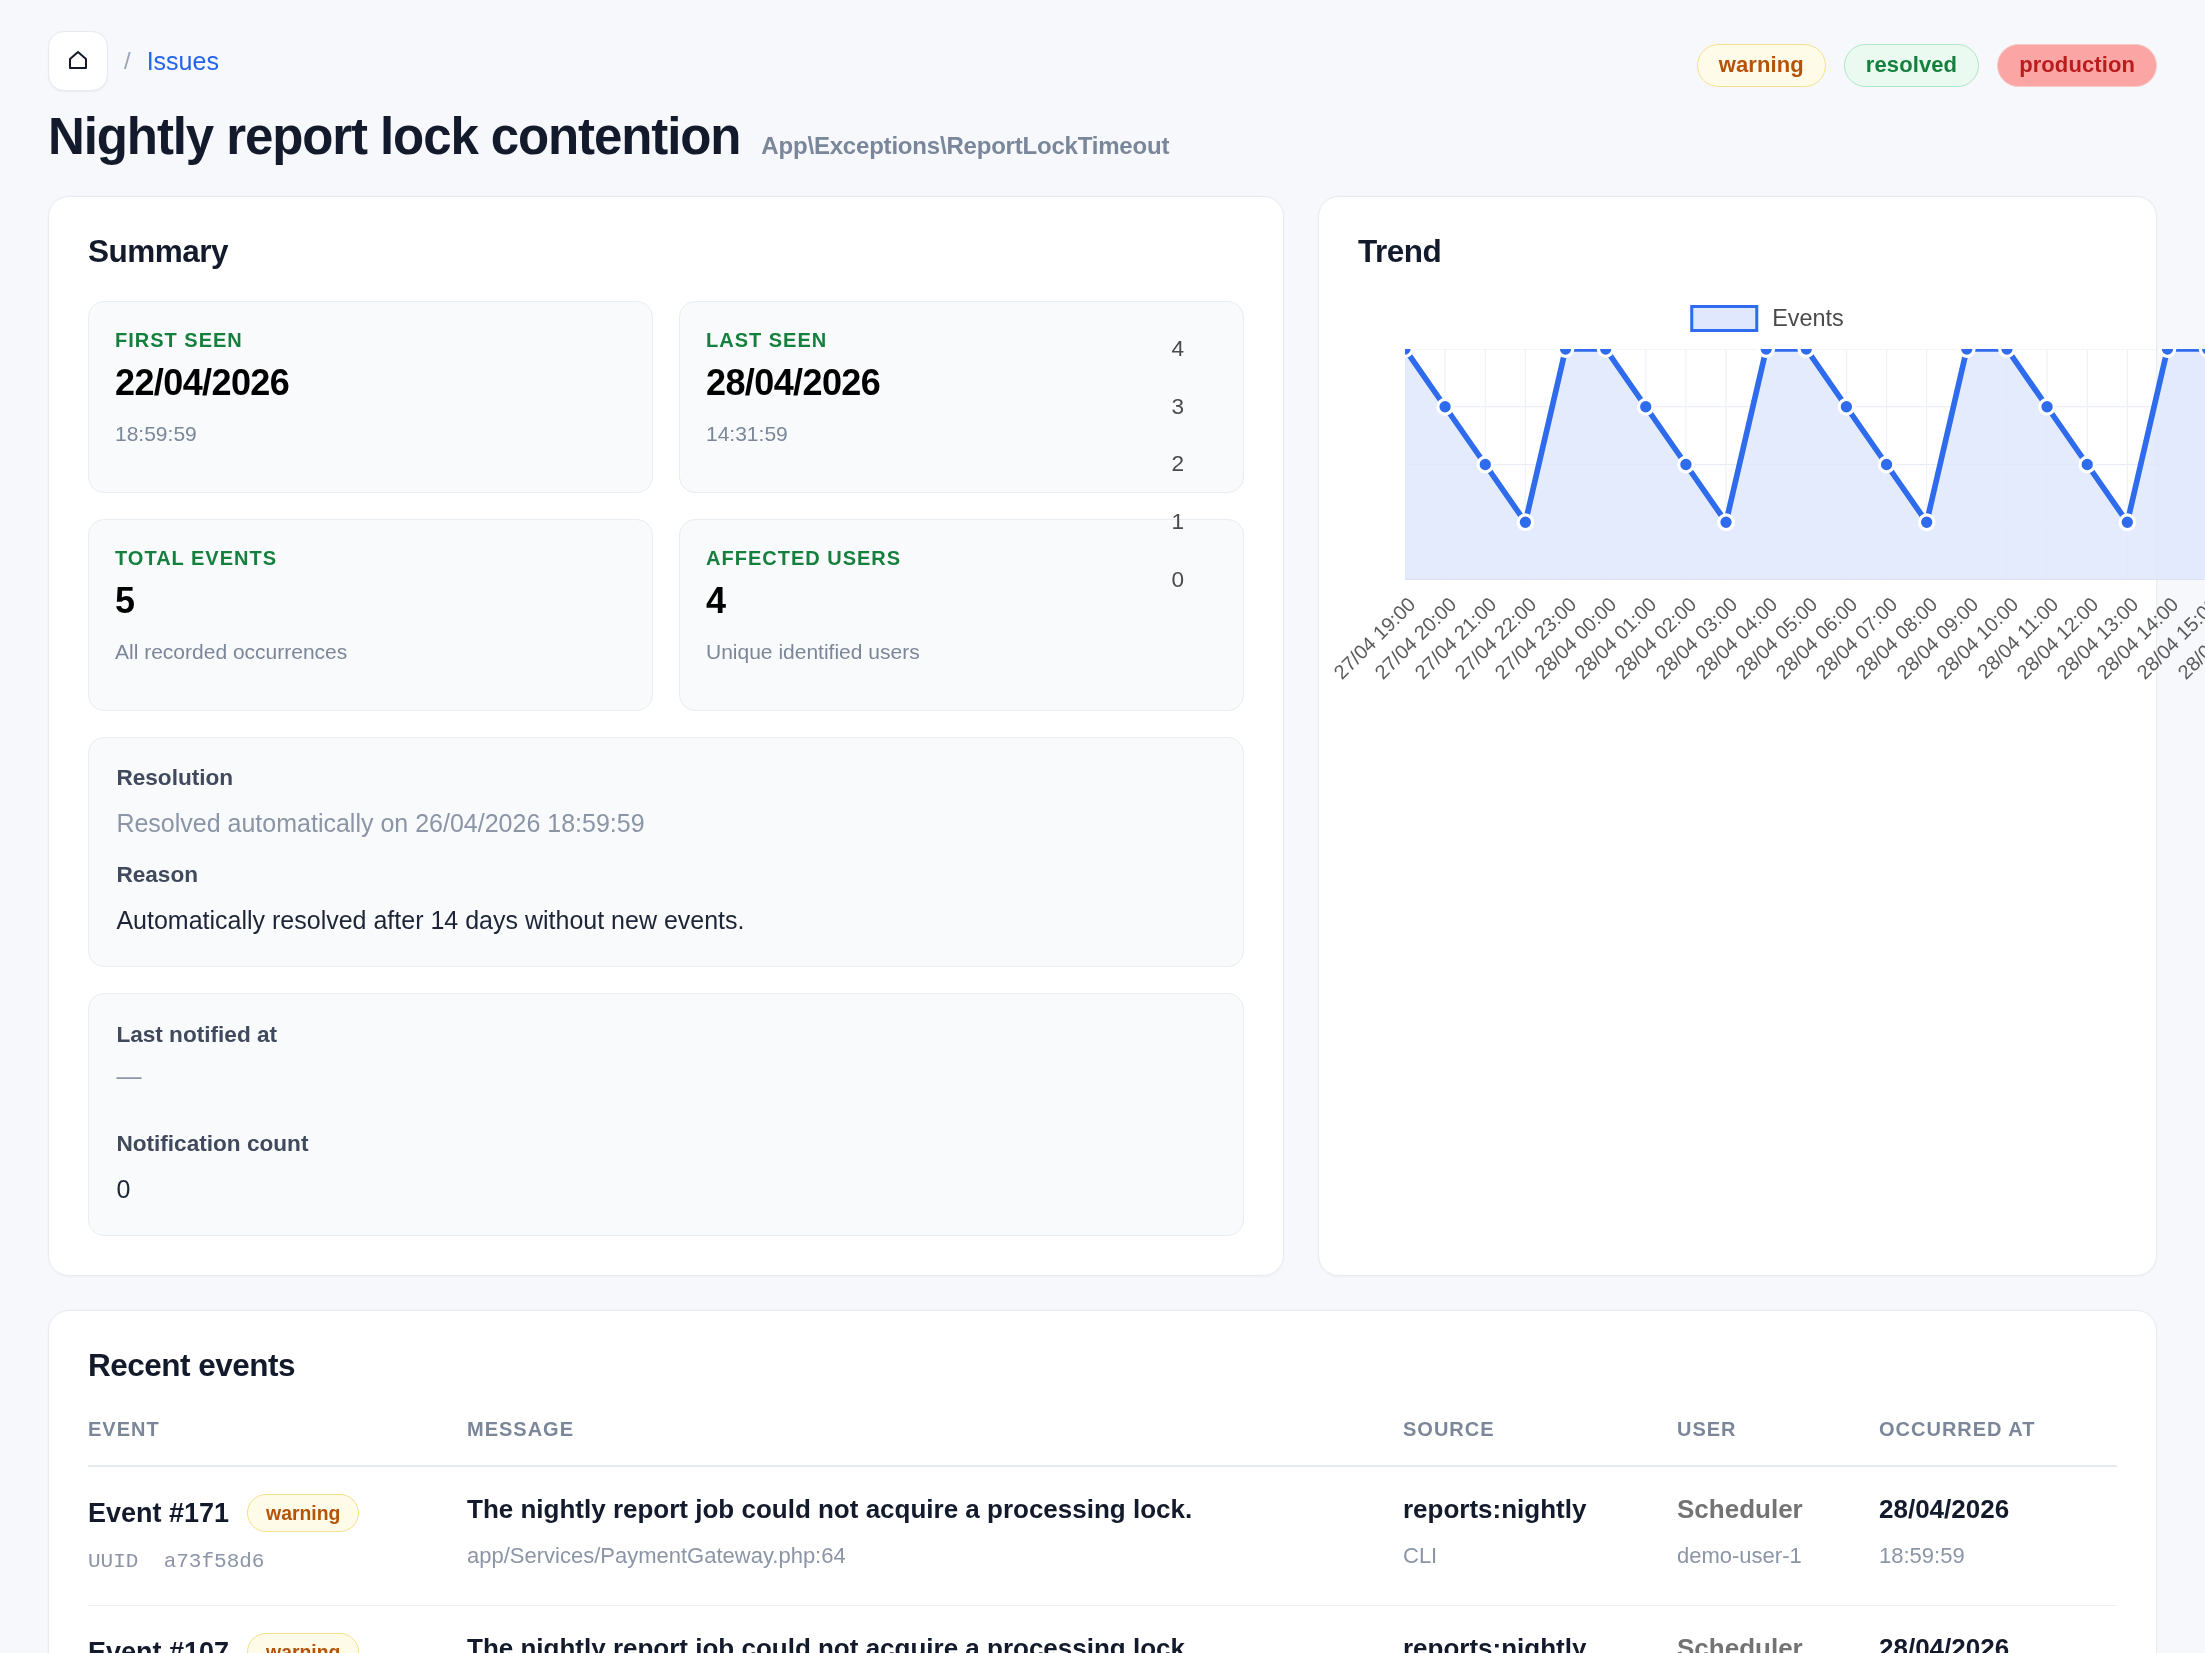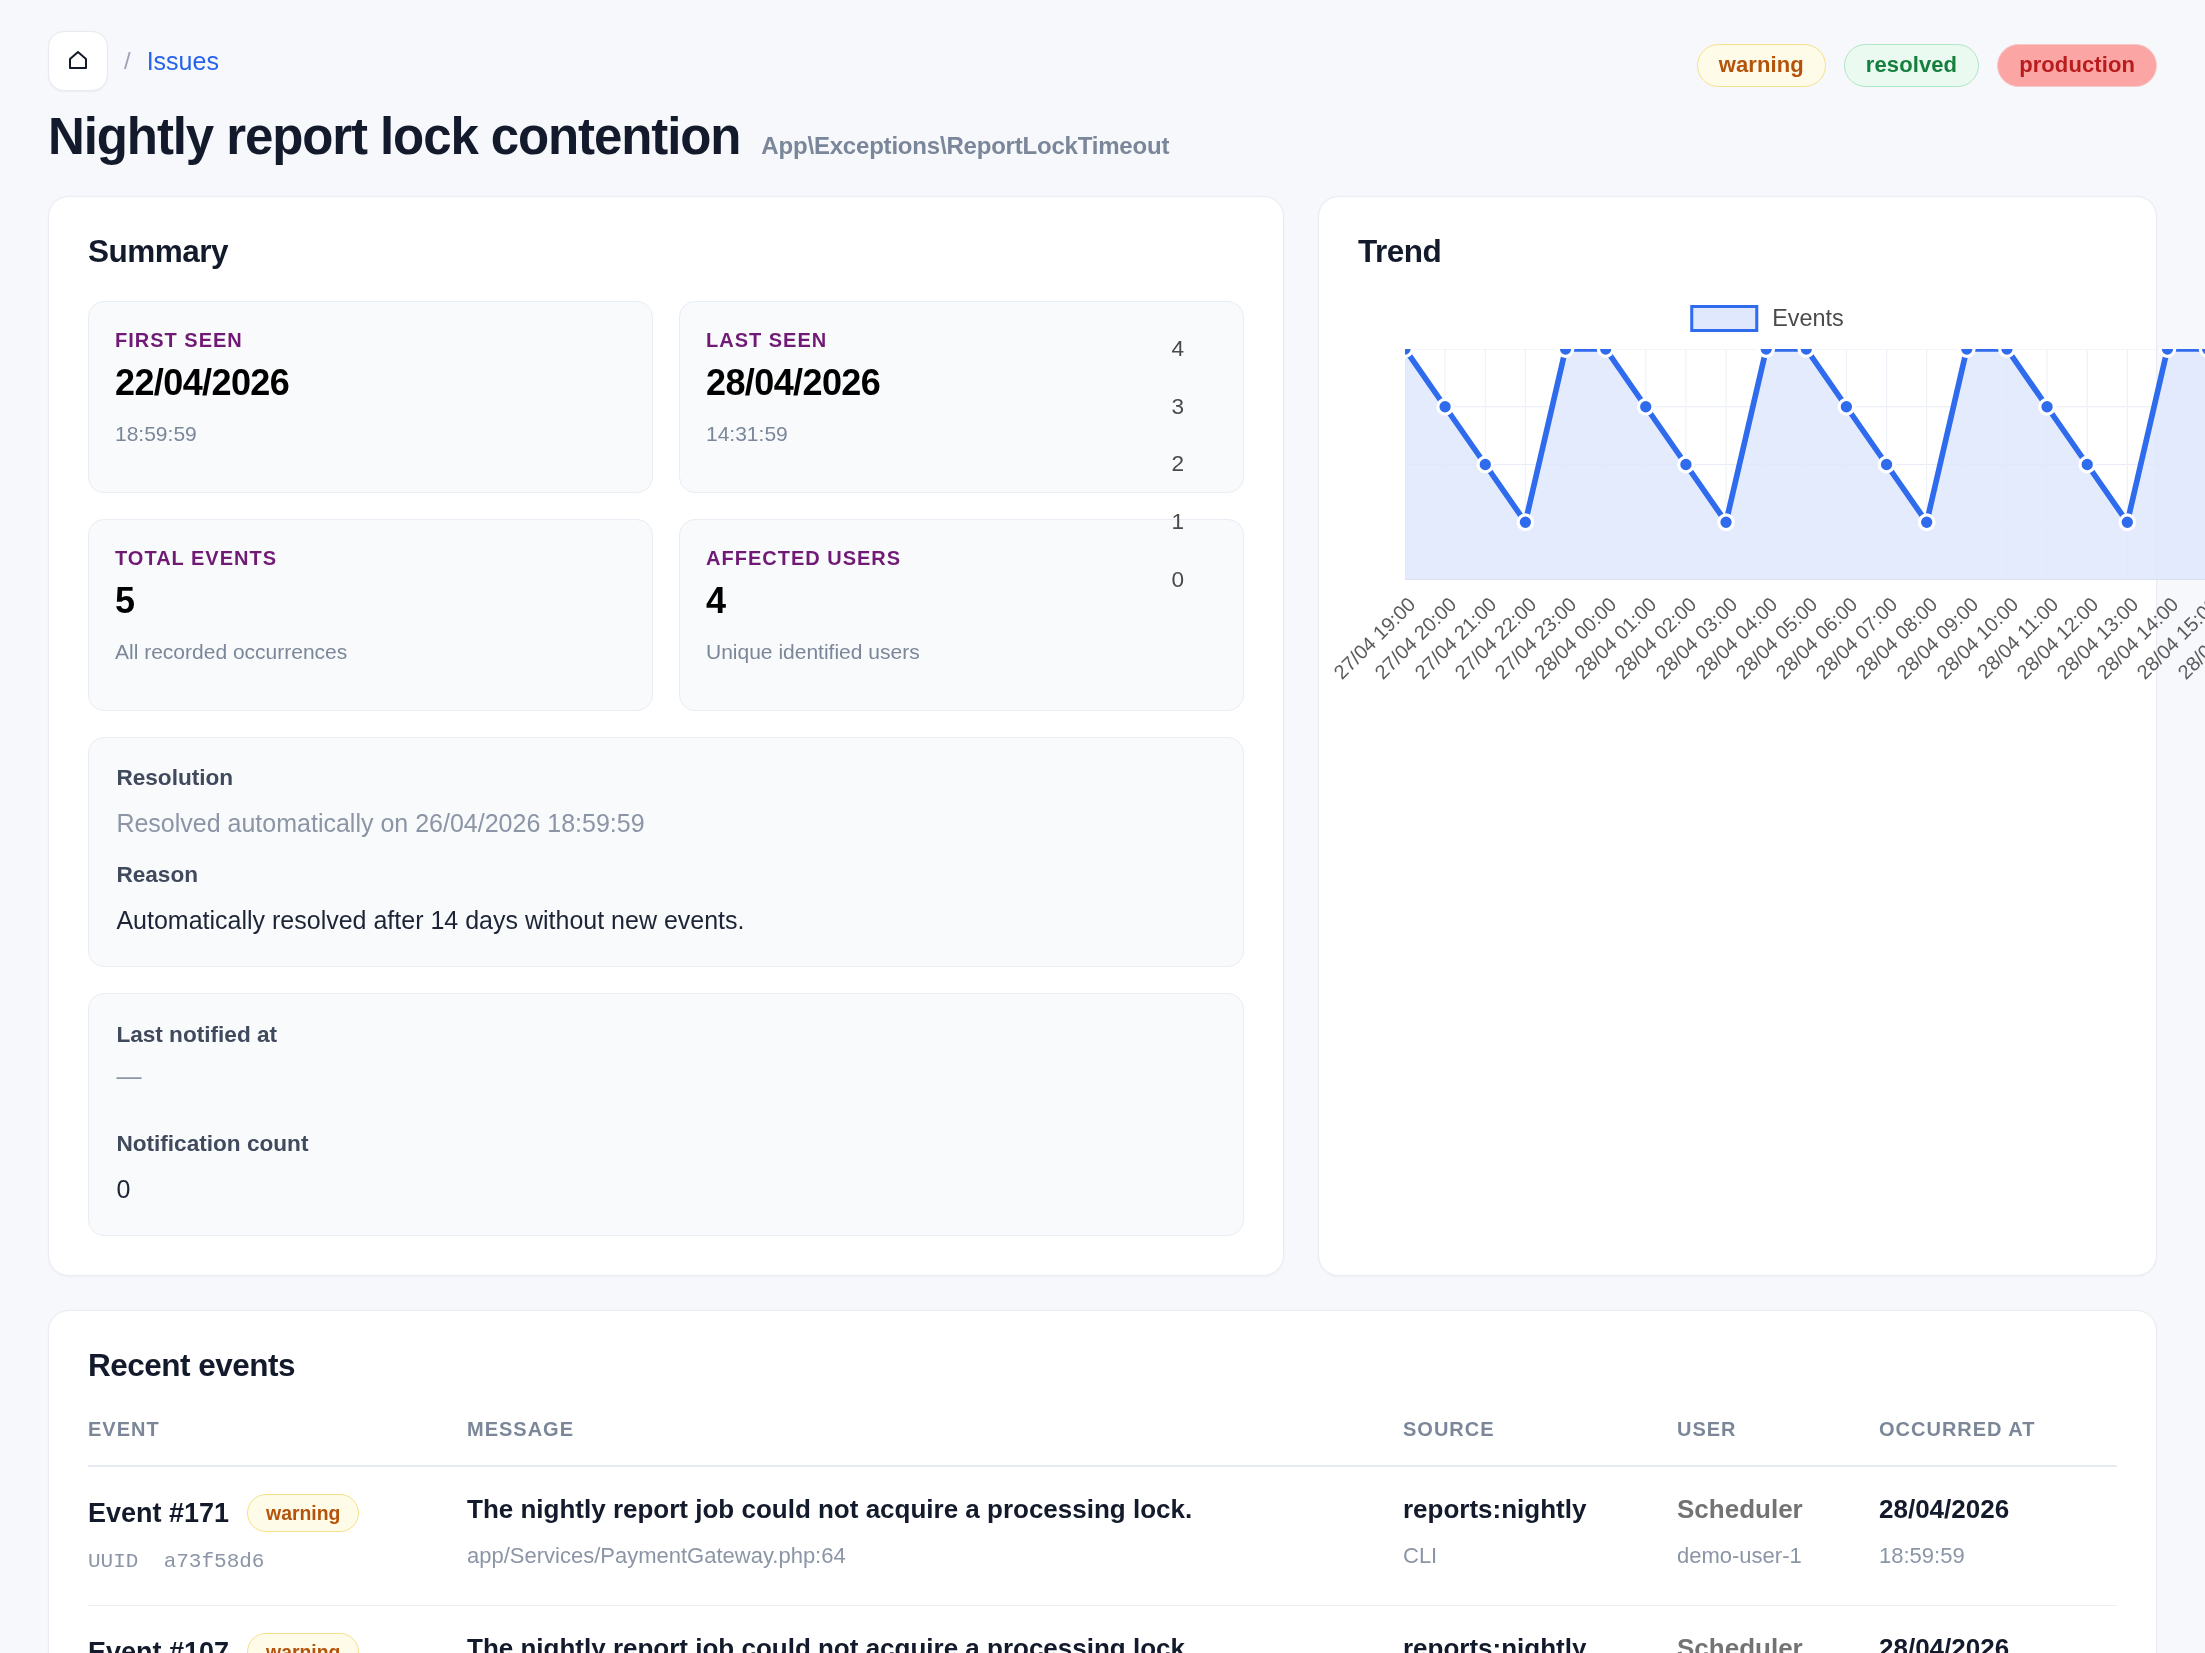--- a/index.html
+++ b/index.html
@@ -50,21 +50,21 @@
   .card-h { font-size: 31.5px; font-weight: 700; color:#131a2b; letter-spacing:-0.5px; }
 
   .left { width: 1236px; }
   .right { flex: 1; }
 
   .statgrid { display: grid; grid-template-columns: 1fr 1fr; gap: 26px; margin-top: 31px; }
   .stat {
     background:#f8fafc; border:0.8px solid #e9edf4; border-radius: 16px;
     padding: 27.4px 26px 31px 26px; min-height: 192px;
   }
-  .stat-k { font-size: 20px; font-weight: 700; letter-spacing: 1px; color:#701a75; text-transform: uppercase; }
+  .stat-k { font-size: 20px; font-weight: 700; letter-spacing: 1px; color:#15803d; text-transform: uppercase; }
   .stat-v { font-size: 36px; font-weight: 800; color:#000000; margin-top: 10px; letter-spacing:-0.6px; }
   .stat-s { font-size: 21px; color:#7b8799; margin-top: 18px; }
 
   .panel {
     background:#f8fafc; border:0.8px solid #e9edf4; border-radius: 16px;
     padding: 27.4px 27.4px 31px 27.4px; margin-top: 26px;
   }
   .p-lab { font-size: 22.6px; font-weight: 700; color:#404a5c; }
   .p-muted { font-size: 25px; color:#8b95a6; margin-top: 18px; }
   .p-val { font-size: 25px; color:#1c2435; margin-top: 18px; }

